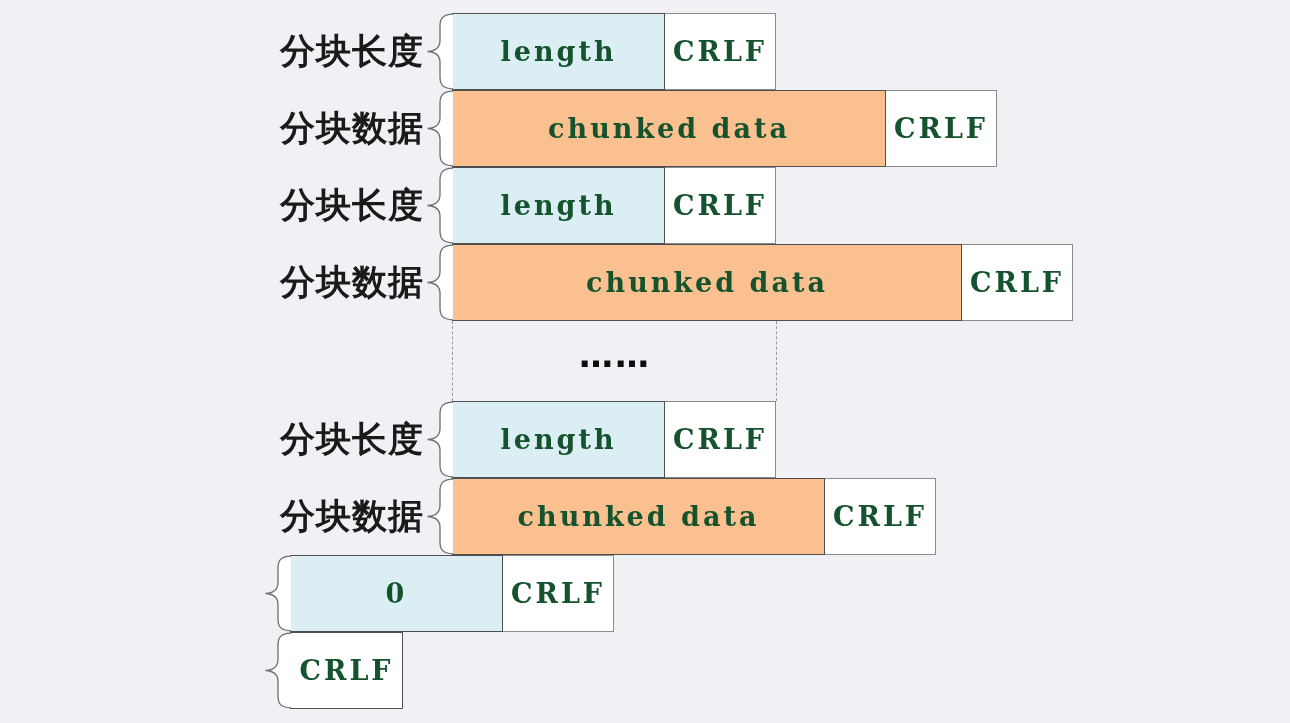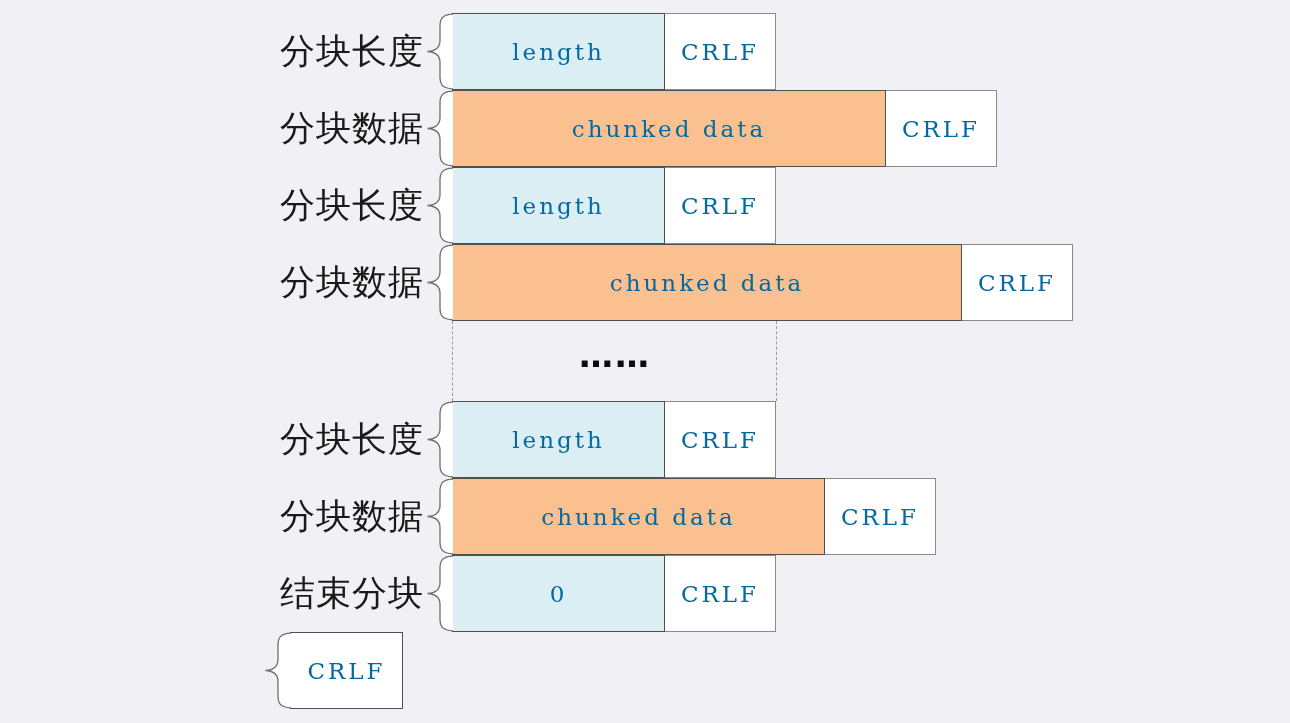--- a/index.html
+++ b/index.html
@@ -13,20 +13,21 @@
     height:723px;
     background:var(--page-bg,#f1f0f5);
     overflow:hidden;
   }
   .row{
     position:absolute;
     left:262px;
     height:77px;
     display:flex;
     align-items:stretch;
+    font-weight:bold;
   }
   .y1{top:13px}.y2{top:90px}.y3{top:167px}.y4{top:244px}
   .y5{top:401px}.y6{top:478px}.y7{top:555px}.y8{top:632px}
   .label{
     width:162px;
     display:flex;
     align-items:center;
     justify-content:flex-end;
     font-size:35px;
     letter-spacing:1px;
@@ -39,23 +40,23 @@
     position:relative;
     z-index:3;
   }
   .brace svg{display:block;width:30px;height:77px;}
   .cells{display:flex;align-items:stretch;}
   .cell{
     display:flex;
     align-items:center;
     justify-content:center;
     font-family:"DejaVu Serif","Liberation Serif",serif;
-    font-size:23px;
+    font-size:27px;
     letter-spacing:3px;
-    color:#0369a1;
+    color:#14532d;
     box-sizing:border-box;
   }
   .fill-length{
     background:var(--length-fill,#daeef3);
     border:1px solid var(--box-border,#4f4f4f);
     z-index:2;
   }
   .fill-data{
     background:var(--data-fill,#fac090);
     border:1px solid var(--box-border,#4f4f4f);
@@ -180,21 +181,20 @@
           <path d="M29 1.2 C18 1.6 16 5.8 16 13.5 L16 27.5 C16 34.5 12 38 3.5 38.5 C12 39 16 42.5 16 49.5 L16 63.5 C16 71.2 18 75.4 29 75.8" fill="#ffffff" stroke="#6f6f6f" stroke-width="1.3"></path>
         </svg>
     </div>
     <div class="cells">
       <div class="cell fill-data w-data-c">chunked data</div>
       <div class="cell fill-white w-crlf">CRLF</div>
     </div>
   </div>
 
   <div class="row y7">
-    <div class="label">结束分块</div>
     <div class="brace">
       <svg viewBox="0 0 30 77" preserveAspectRatio="none">
           <path d="M29 1.2 C18 1.6 16 5.8 16 13.5 L16 27.5 C16 34.5 12 38 3.5 38.5 C12 39 16 42.5 16 49.5 L16 63.5 C16 71.2 18 75.4 29 75.8" fill="#ffffff" stroke="#6f6f6f" stroke-width="1.3"></path>
         </svg>
     </div>
     <div class="cells">
       <div class="cell fill-length w-len">0</div>
       <div class="cell fill-white w-crlf">CRLF</div>
     </div>
   </div>

